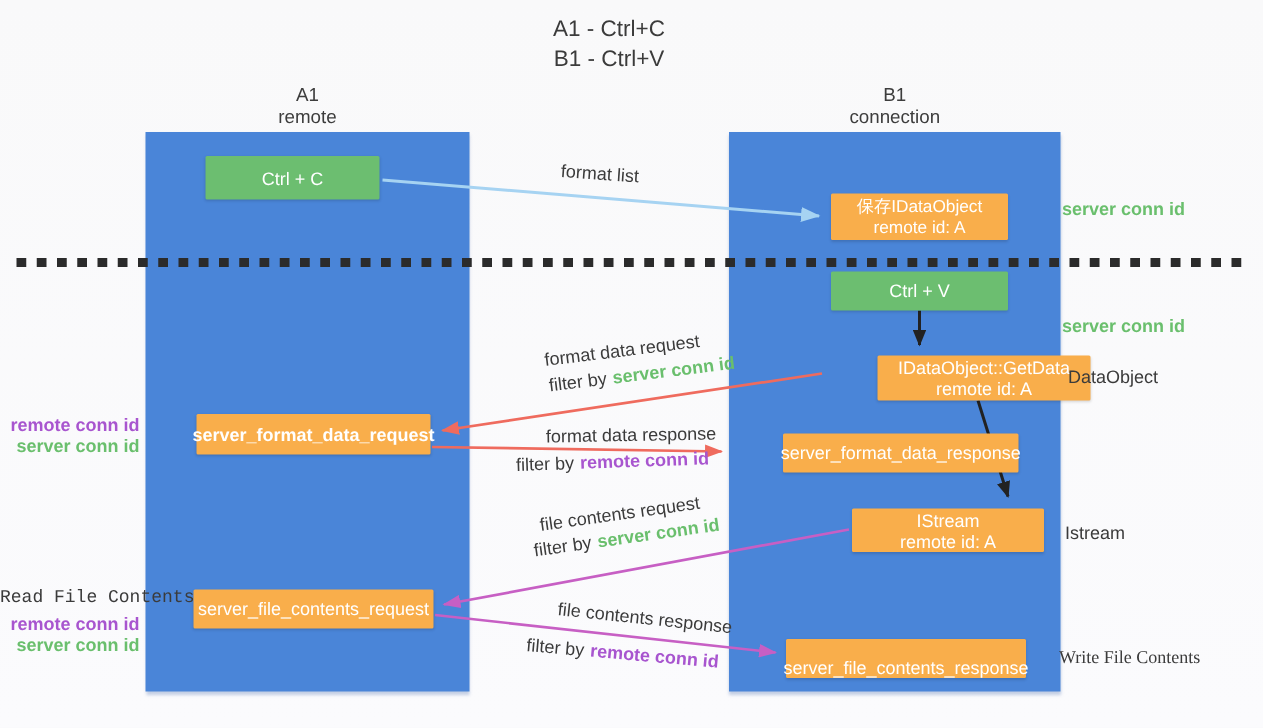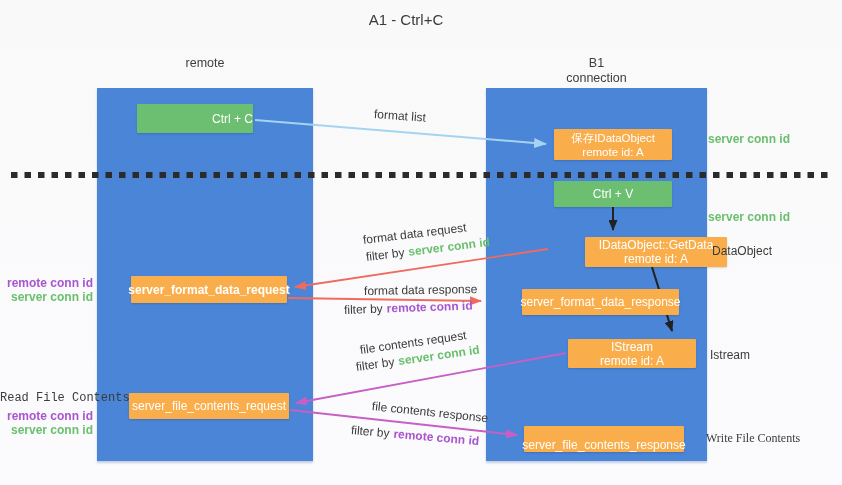--- a/index.html
+++ b/index.html
@@ -53,23 +53,25 @@
     position:absolute; left:0; top:0; z-index:2; pointer-events:none;
   }
 </style>
 </head>
 <body>
 
 <div class="canvas">
 
   <div class="title">
     <div>A1 - Ctrl+C</div>
+    <div>B1 - Ctrl+V</div>
   </div>
 
   <div class="lane-header a1">
+    <div>A1</div>
     <div>remote</div>
   </div>
   <div class="lane-header b1">
     <div>B1</div>
     <div>connection</div>
   </div>
 
   <div class="lane lane-a1"></div>
   <div class="lane lane-b1"></div>
 
@@ -99,21 +101,21 @@
 
     <line x1="548" y1="249" x2="295" y2="287" stroke-width="1.8" marker-end="url(#mh-salmon)" stroke="#ef6b5e"></line>
 
     <line x1="288" y1="298" x2="481" y2="301" stroke-width="1.8" marker-end="url(#mh-salmon)" stroke="#ef6b5e"></line>
 
     <line x1="566" y1="353" x2="296" y2="403" stroke-width="1.8" marker-end="url(#mh-magenta)" stroke="#c75fc4"></line>
 
     <line x1="290" y1="410" x2="517" y2="435" stroke-width="1.8" marker-end="url(#mh-magenta)" stroke="#c75fc4"></line>
   </svg>
 
-  <div class="node green" style="left:137px; top:104px; width:116px; height:29px;align-items:flex-end;">
+  <div class="node green" style="left:137px; top:104px; width:116px; height:29px;">
     <span>Ctrl + C</span>
   </div>
 
   <div class="node orange" style="left:131px; top:276px; width:156px; height:27px;font-weight:bold;">
     <span>server_format_data_request</span>
   </div>
 
   <div class="node orange" style="left:129px; top:393px; width:160px; height:26px;">
     <span>server_file_contents_request</span>
   </div>

